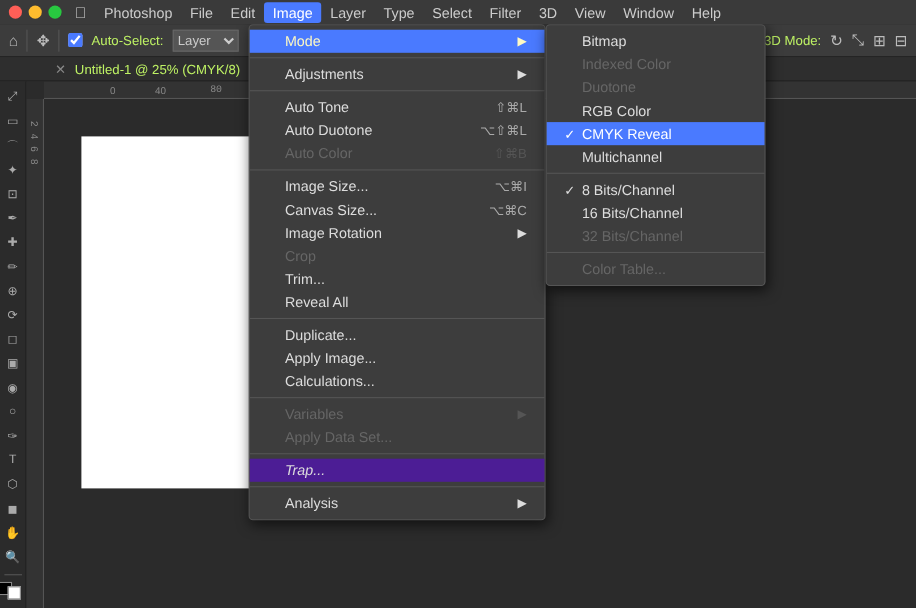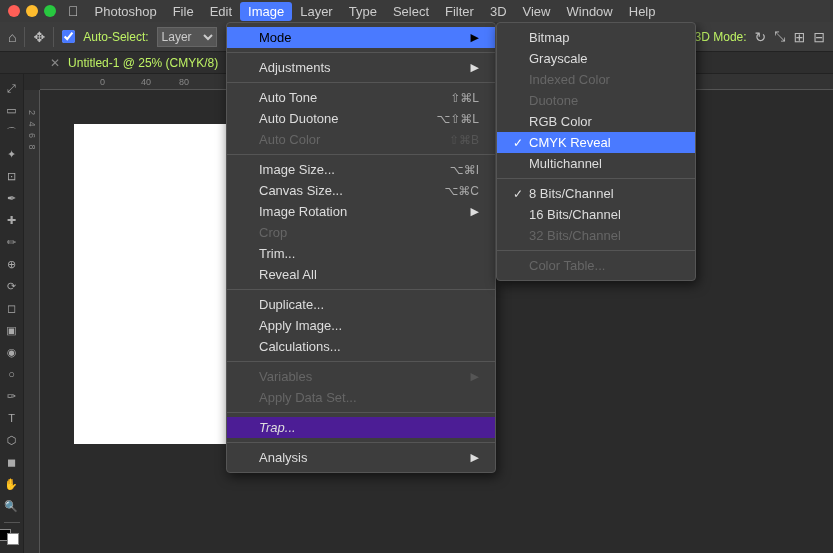--- a/index.html
+++ b/index.html
@@ -156,21 +156,21 @@
       color: #ddd;
       font-size: 13px;
       position: relative;
     }
     .dropdown-menu .menu-entry.disabled {
       color: #666;
       cursor: default;
     }
     .dropdown-menu .menu-entry.highlighted {
       background: #4a7aff;
-      color: #000000;
+      color: #fef9c3;
     }
     .dropdown-menu .menu-entry .shortcut {
       margin-left: auto;
       color: #aaa;
       font-size: 12px;
     }
     .dropdown-menu .menu-entry .arrow {
       margin-left: auto;
       font-size: 11px;
     }
@@ -309,21 +309,21 @@
       <div style="width:12px;height:12px;background:#000;border:1px solid #888;"></div>
       <div style="width:12px;height:12px;background:#fff;border:1px solid #888;position:relative;top:4px;left:-6px;"></div>
     </div>
   </div>
 
   <div class="canvas-area">
 
     <div style="position:absolute;top:0;left:16px;right:0;height:16px;background:#333;border-bottom:1px solid #555;display:flex;align-items:center;overflow:hidden;">
       <span style="font-size:9px;color:#888;margin-left:60px;">0</span>
       <span style="font-size:9px;color:#888;margin-left:36px;">40</span>
-      <span style="font-size:9px;color:#888;margin-left:28px;">80</span>
+      <span style="font-size:9px;color:#888;margin-left:40px;font-family:Liberation Mono, monospace;">80</span>
       <span style="font-size:9px;color:#888;margin-left:50px;">140</span>
       <span style="font-size:9px;color:#888;margin-left:50px;">200</span>
       <span style="font-size:9px;color:#888;margin-left:36px;">220</span>
       <span style="font-size:9px;color:#888;margin-left:36px;">240</span>
     </div>
 
     <div style="position:absolute;top:16px;left:0;width:16px;bottom:0;background:#333;border-right:1px solid #555;display:flex;flex-direction:column;align-items:center;overflow:hidden;">
       <span style="font-size:9px;color:#888;margin-top:20px;writing-mode:vertical-rl;letter-spacing:2px;">2 4 6 8</span>
     </div>
 
@@ -423,24 +423,20 @@
       <span>Analysis</span>
       <span class="arrow">▶</span>
     </div>
   </div>
 
   <div class="submenu" style="top:0px;left:496px;">
     <div class="menu-entry">
       <span class="check"></span>
       <span>Bitmap</span>
     </div>
-    <div class="menu-entry">
-      <span class="check"></span>
-      <span>Grayscale</span>
-    </div>
     <div class="menu-entry disabled">
       <span class="check"></span>
       <span>Indexed Color</span>
     </div>
     <div class="menu-entry disabled">
       <span class="check"></span>
       <span>Duotone</span>
     </div>
     <div class="menu-entry">
       <span class="check"></span>

